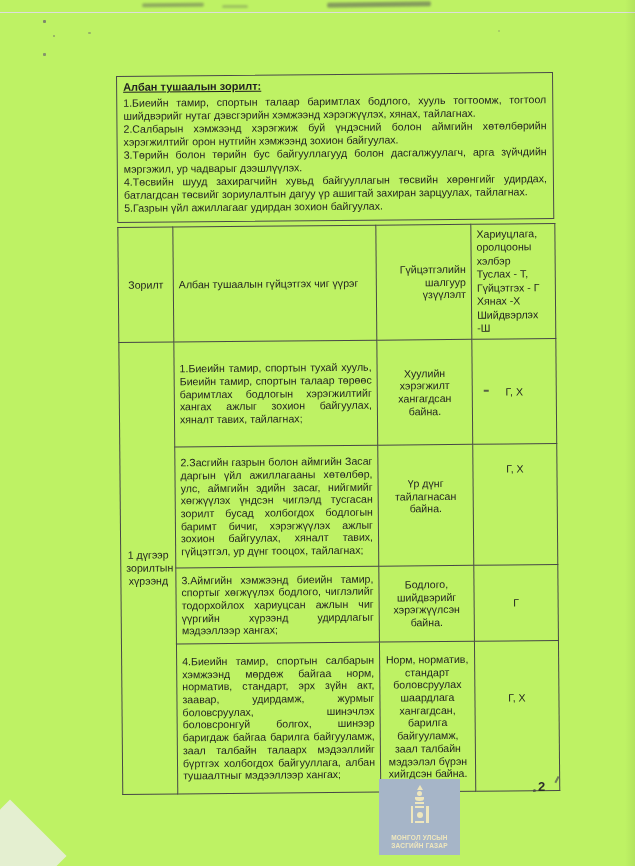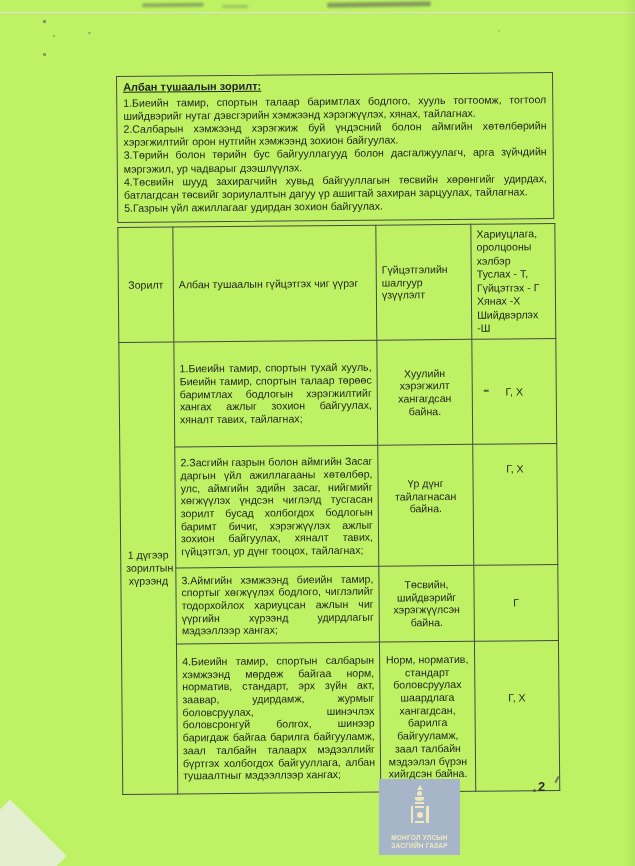--- a/index.html
+++ b/index.html
@@ -61,21 +61,21 @@
   }
   table.duties td,table.duties th{
     border:1px solid #474747;
     vertical-align:middle;
     padding:3px 5px;
     font-weight:normal;
     color:var(--ink);
   }
   th.h-goal{text-align:center;height:90px;}
   th.h-duty{text-align:left;}
-  th.h-criteria{text-align:left;}
+  th.h-criteria{text-align:right;}
   th.h-resp{text-align:left;vertical-align:top;white-space:pre-line;line-height:13.5px;padding-top:4px;}
   td.goal-cell{text-align:center;line-height:13px;}
   td.duty-cell{text-align:justify;vertical-align:middle;}
   td.criteria-cell{text-align:center;}
   td.role-cell{text-align:center;position:relative;}
   tr.r1{height:105px;}
   tr.r2{height:121px;}
   tr.r3{height:76px;}
   tr.r4{height:150px;}
   tr.r2 td.role-cell{vertical-align:top;padding-top:18px;}
@@ -165,21 +165,21 @@
           <span>Г, Х</span>
         </td>
       </tr>
       <tr class="r2">
         <td class="duty-cell">2.Засгийн газрын болон аймгийн Засаг даргын үйл ажиллагааны хөтөлбөр, улс, аймгийн эдийн засаг, нийгмийг хөгжүүлэх үндсэн чиглэлд тусгасан зорилт бусад холбогдох бодлогын баримт бичиг, хэрэгжүүлэх ажлыг зохион байгуулах, хяналт тавих, гүйцэтгэл, ур дүнг тооцох, тайлагнах;</td>
         <td class="criteria-cell">Үр дүнг тайлагнасан байна.</td>
         <td class="role-cell">Г, Х</td>
       </tr>
       <tr class="r3">
         <td class="duty-cell">3.Аймгийн хэмжээнд биеийн тамир, спортыг хөгжүүлэх бодлого, чиглэлийг тодорхойлох хариуцсан ажлын чиг үүргийн хүрээнд удирдлагыг мэдээллээр хангах;</td>
-        <td class="criteria-cell">Төсвийн, шийдвэрийг хэрэгжүүлсэн байна.</td>
+        <td class="criteria-cell">Бодлого, шийдвэрийг хэрэгжүүлсэн байна.</td>
         <td class="role-cell">Г</td>
       </tr>
       <tr class="r4">
         <td class="duty-cell">4.Биеийн тамир, спортын салбарын хэмжээнд мөрдөж байгаа норм, норматив, стандарт, эрх зүйн акт, заавар, удирдамж, журмыг боловсруулах, шинэчлэх боловсронгуй болгох, шинээр баригдаж байгаа барилга байгууламж, заал талбайн талаарх мэдээллийг бүртгэх холбогдох байгууллага, албан тушаалтныг мэдээллээр хангах;</td>
         <td class="criteria-cell">Норм, норматив, стандарт боловсруулах шаардлага хангагдсан, барилга байгууламж, заал талбайн мэдээлэл бүрэн хийгдсэн байна.</td>
         <td class="role-cell">Г, Х</td>
       </tr>
     </tbody>
       </table>
   </div>

